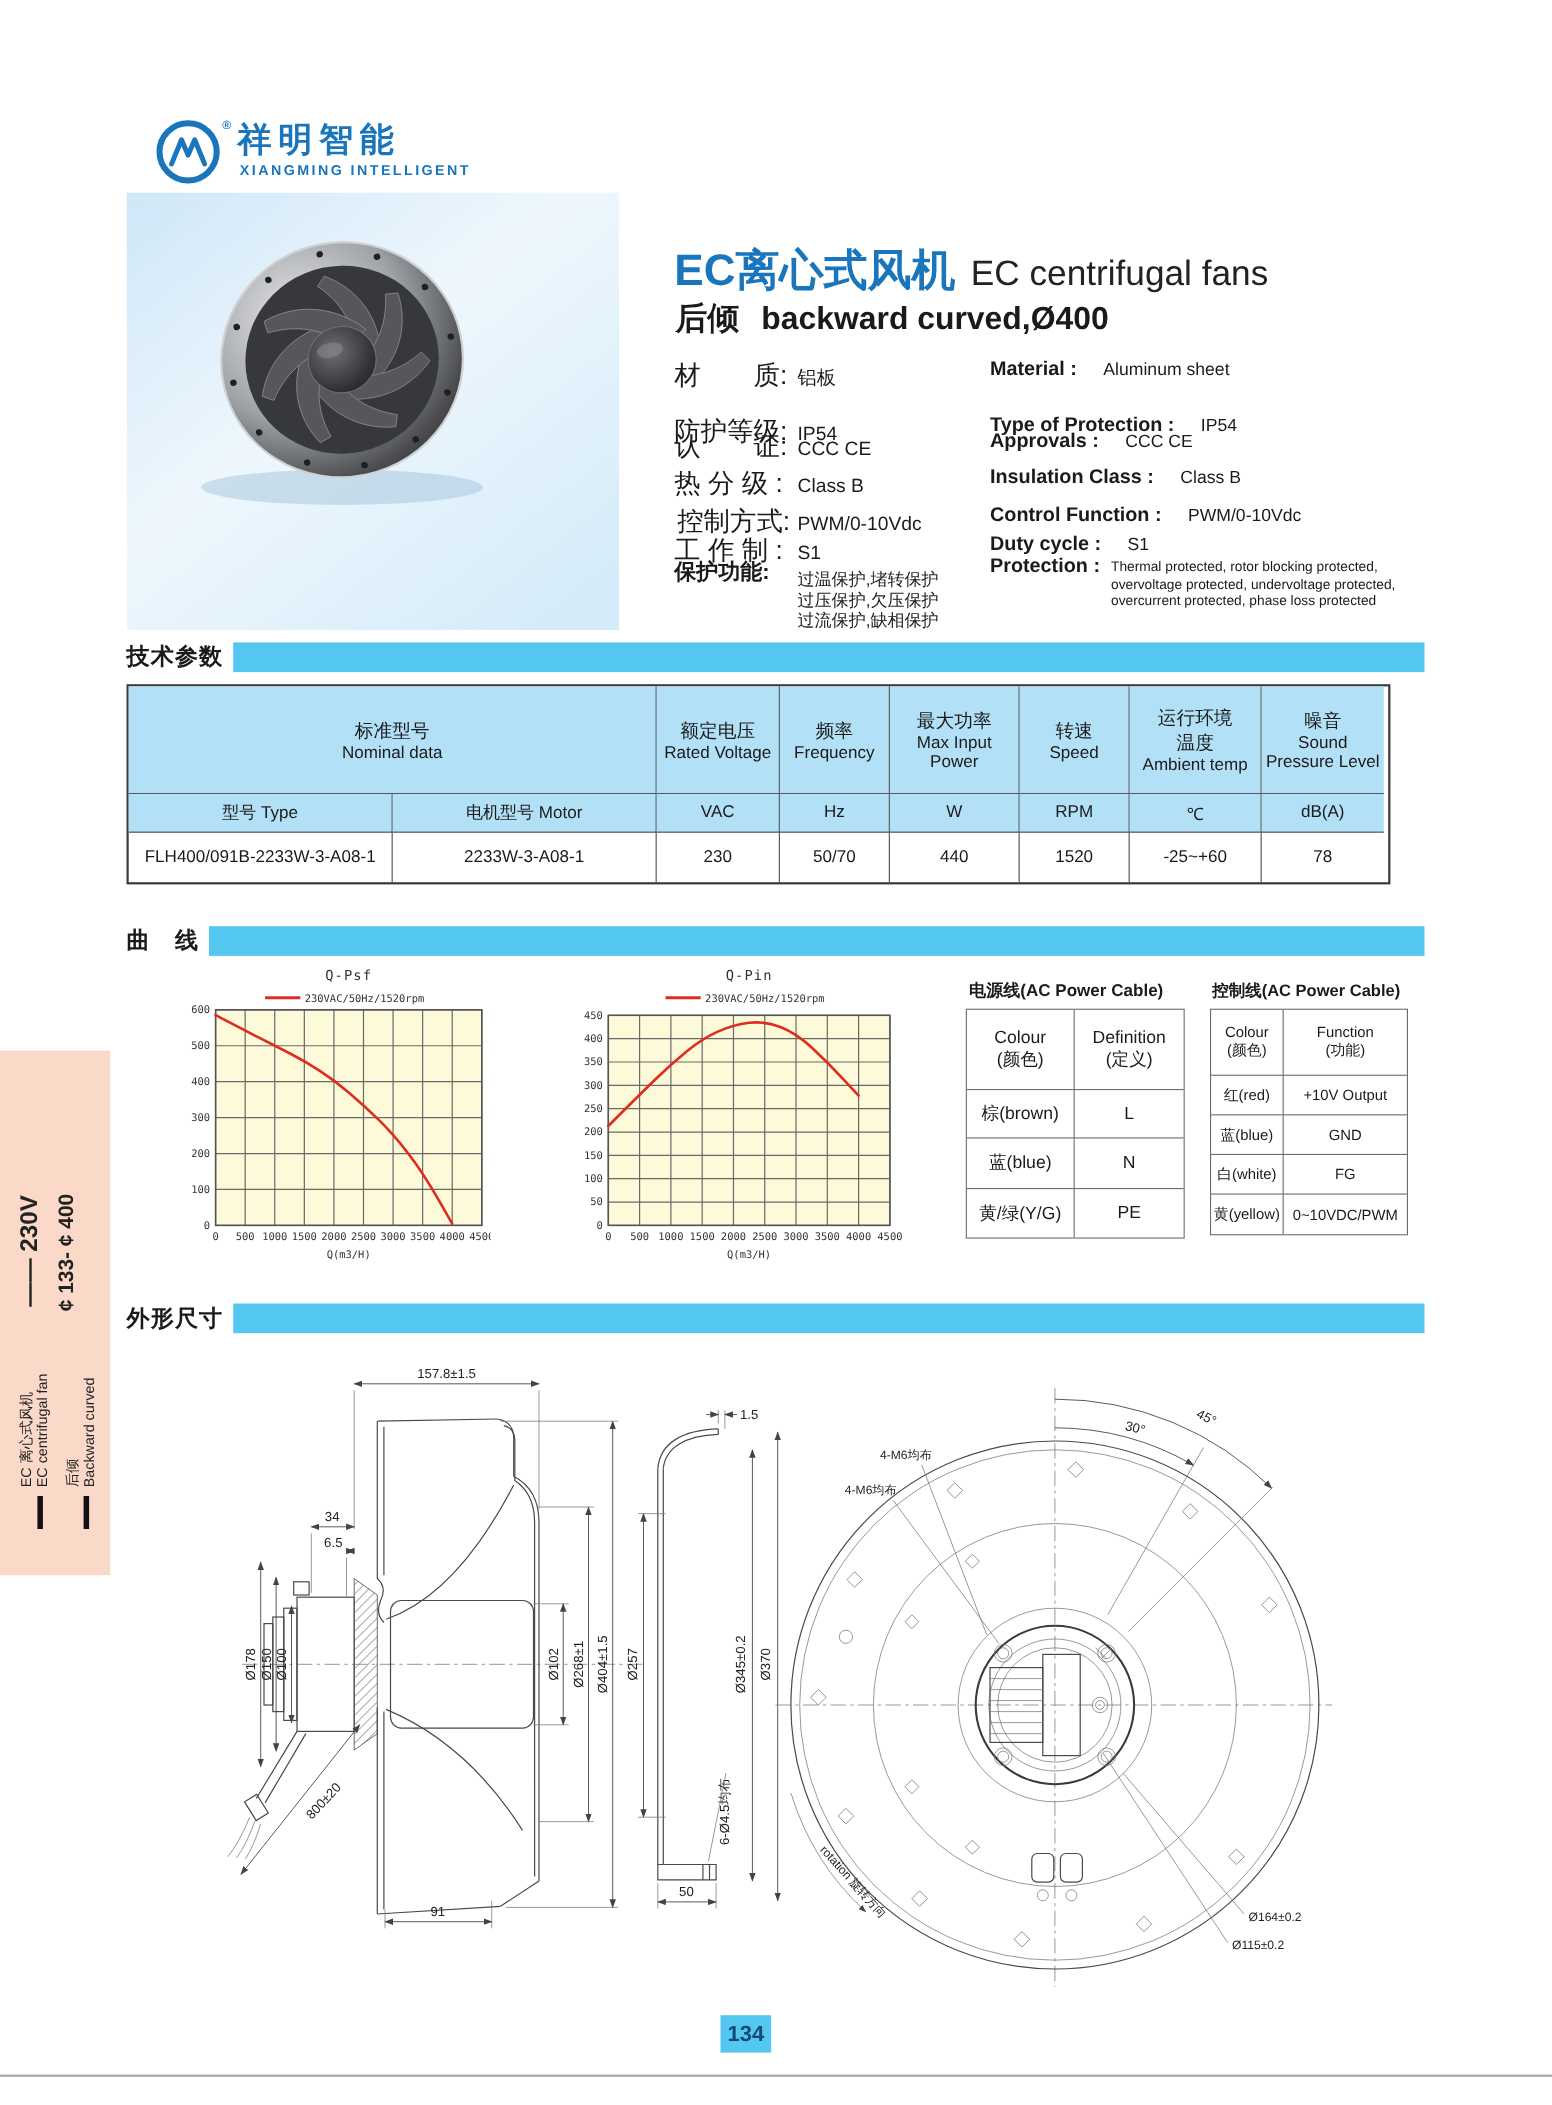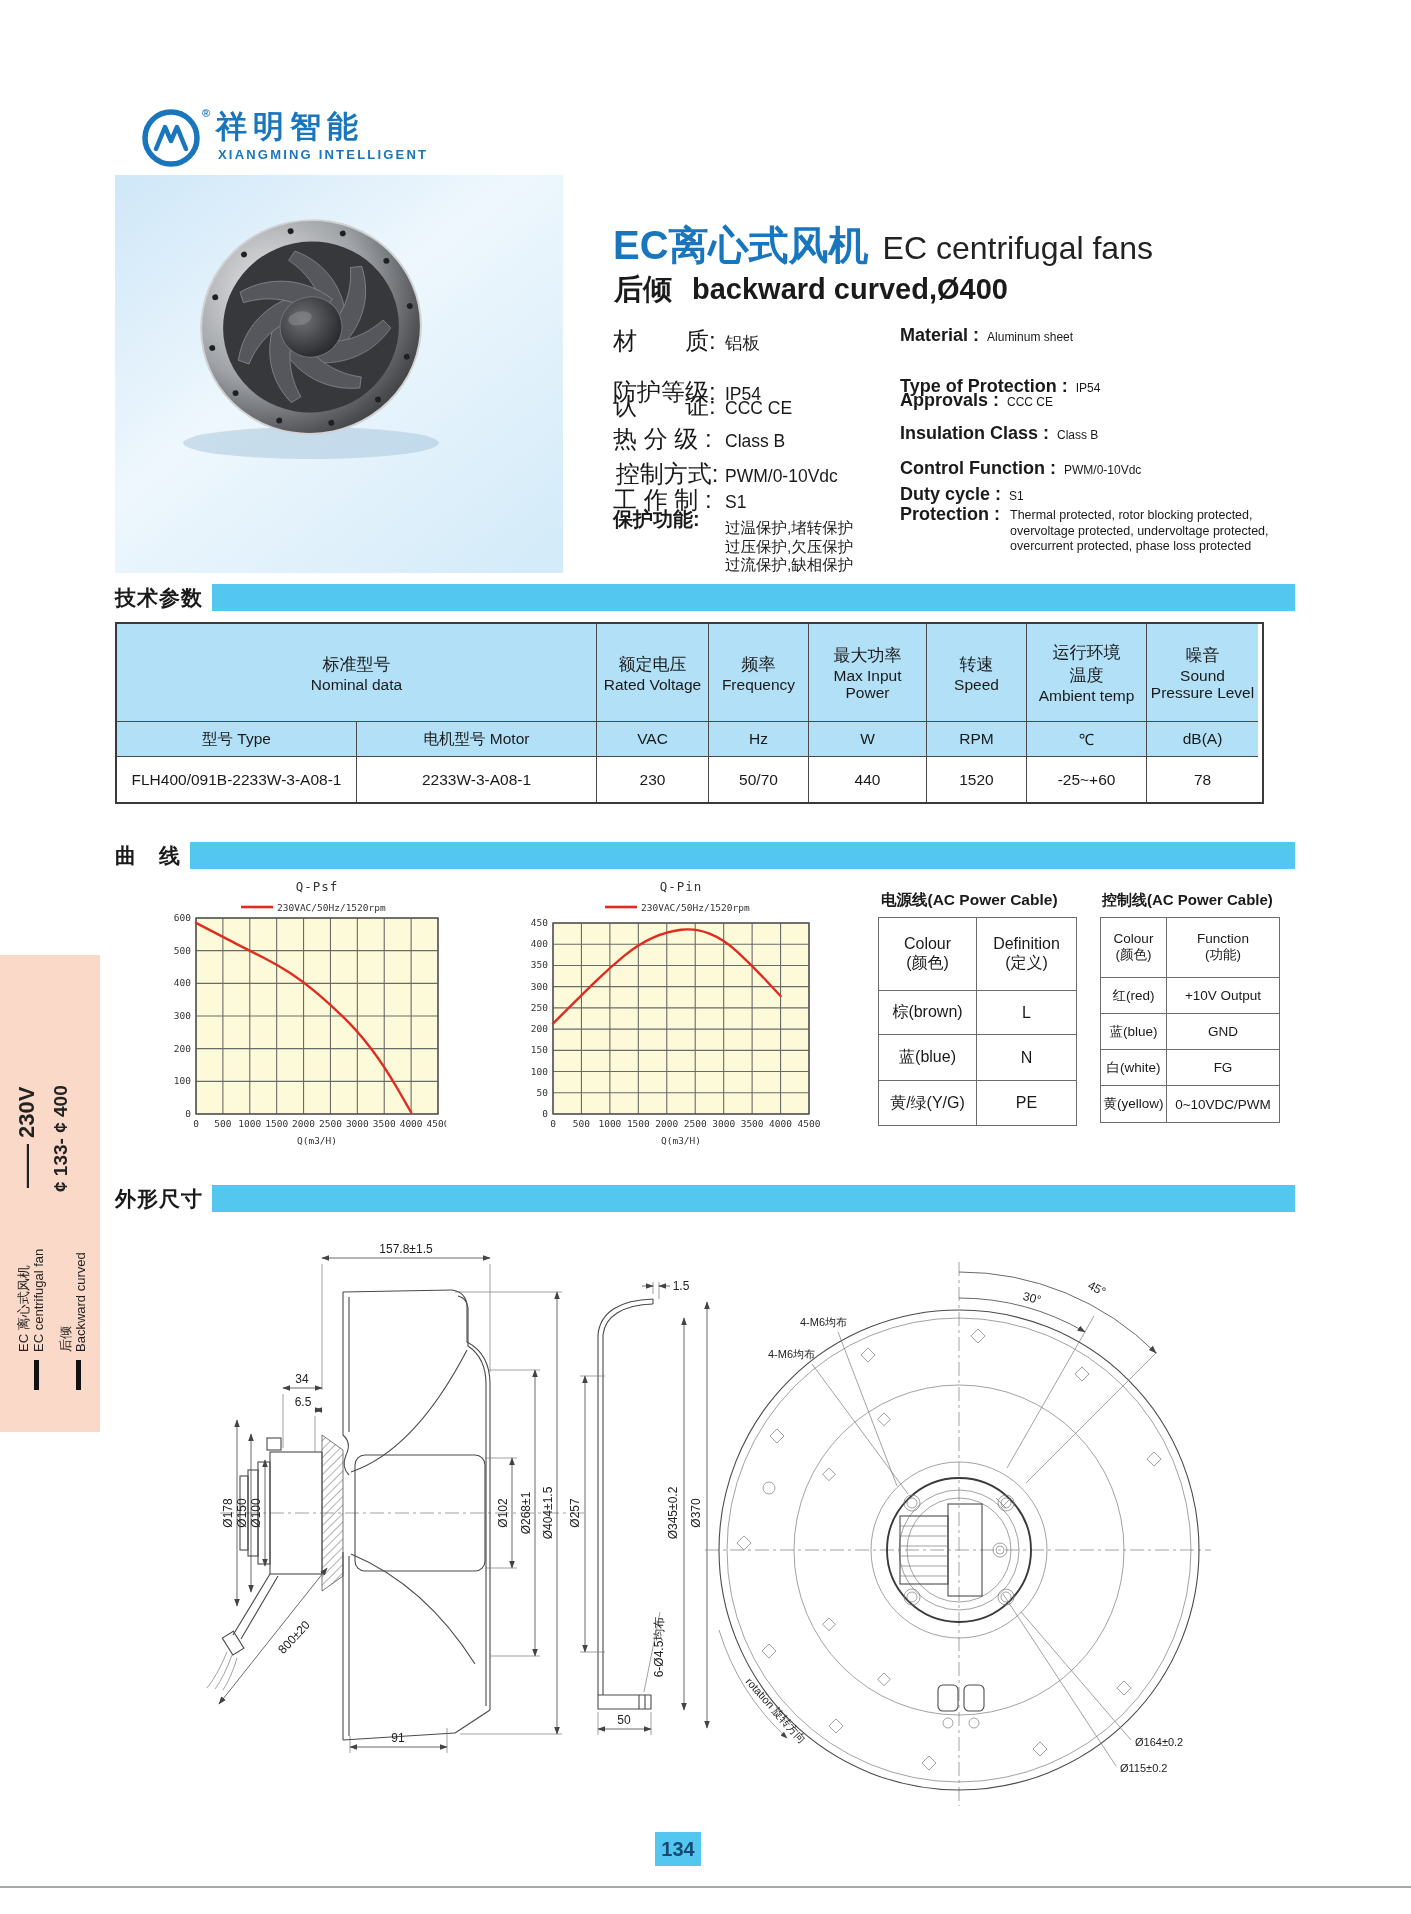--- a/index.html
+++ b/index.html
@@ -20,21 +20,21 @@
   .title .en{font-size:32px;font-weight:500;color:#222;margin-left:14px;}
   .subtitle{position:absolute;left:614px;top:270px;white-space:nowrap;}
   .subtitle .cn{font-size:29px;font-weight:bold;}
   .subtitle .en{font-size:29px;font-weight:bold;margin-left:20px;}
 
   
   .srow{position:absolute;left:613px;white-space:nowrap;height:26px;}
   .srow .lcn{display:inline-block;width:108px;font-size:24px;font-weight:normal;}
   .srow .vcn{display:inline-block;font-size:17.5px;margin-left:4px;}
   .srow .len{position:absolute;left:287px;top:0;font-size:18px;font-weight:bold;}
-  .srow .ven{font-size:12px;font-weight:normal;margin-left:8px;}
+  .srow .ven{font-size:16px;font-weight:normal;margin-left:24px;}
   .prot-lines{position:absolute;left:725px;top:519px;font-size:15.5px;line-height:18.5px;}
   .prot-en{position:absolute;left:1010px;top:508px;width:264px;font-size:12.5px;line-height:15.5px;}
 
   
   .sechdr{position:absolute;left:115px;width:1180px;height:27px;display:flex;align-items:center;}
   .sechdr .t{font-size:21px;font-weight:bold;letter-spacing:1px;line-height:27px;}
   .sechdr .bar{flex:1;height:27px;background:#54c7f0;margin-left:9px;}
 
   
   .ttable{position:absolute;left:115px;top:622px;width:1145px;border:2px solid #3a3a3a;

